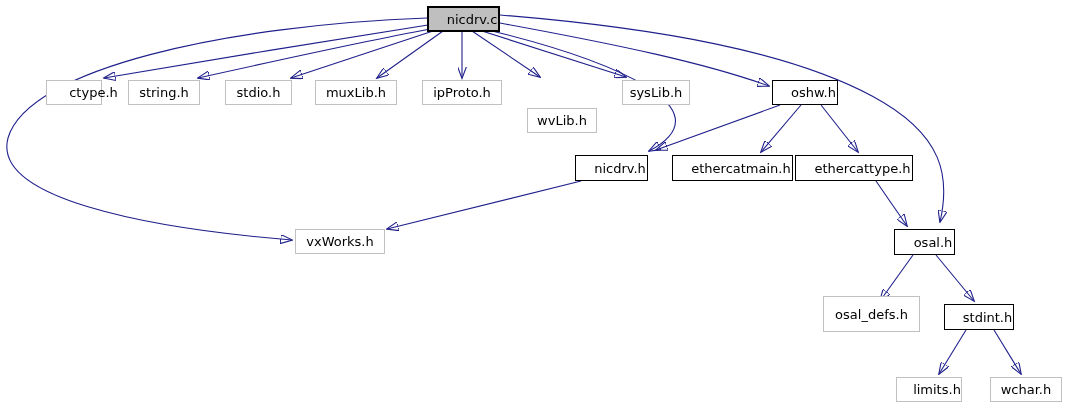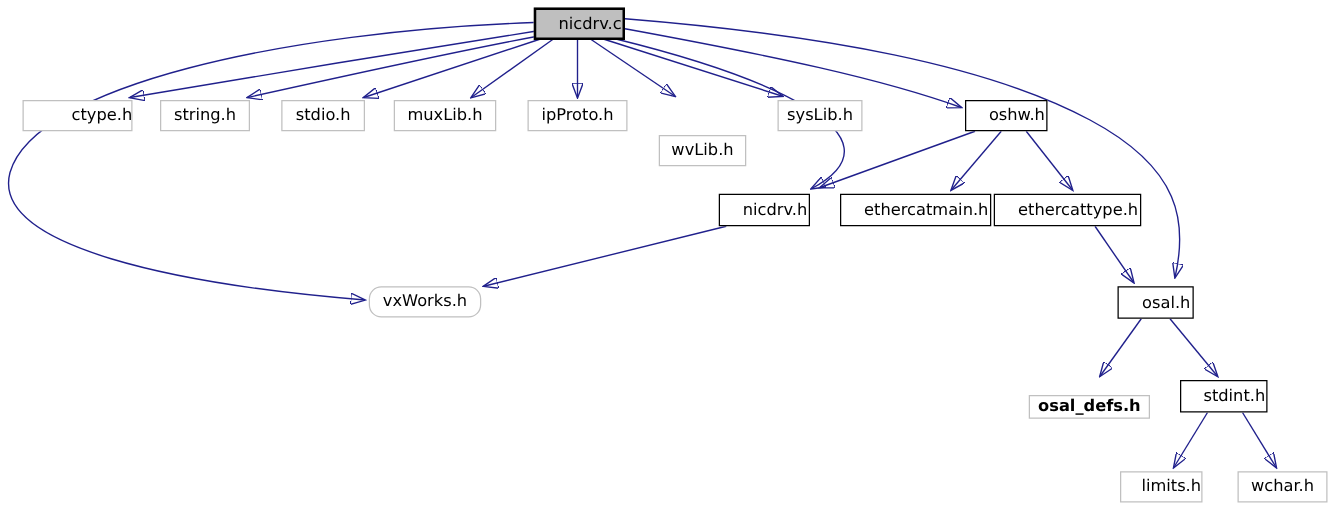--- a/index.html
+++ b/index.html
@@ -20,34 +20,34 @@
     border:1px solid #c0c0c0;
     color:#000000;
     font-size:13px;
     white-space:nowrap;
   }
   .node.doc  { border-color:#000000;padding-left:17px; }
   .node.main { background:#bfbfbf; border:2px solid #000000;padding-left:17px; }
 
   
   .n-nicdrv-c      { left:427px; top:6px;   width:73px;  height:26px; }
-  .n-ctype-h       { left:18px;  top:80px;  width:88px;  height:25px;padding-left:39px; }
+  .n-ctype-h       { left:46px;  top:80px;  width:56px;  height:25px;padding-left:39px; }
   .n-string-h      { left:128px; top:80px;  width:72px;  height:25px; }
   .n-stdio-h       { left:225px; top:80px;  width:67px;  height:25px; }
   .n-muxlib-h      { left:315px; top:80px;  width:82px;  height:25px; }
   .n-ipproto-h     { left:422px; top:80px;  width:80px;  height:25px; }
   .n-wvlib-h       { left:527px; top:80px;  width:70px;  height:25px;margin-top:28px; }
   .n-syslib-h      { left:622px; top:80px;  width:68px;  height:25px; }
   .n-oshw-h        { left:772px; top:80px;  width:66px;  height:25px; }
   .n-nicdrv-h      { left:575px; top:155px; width:73px;  height:26px; }
   .n-ethercatmain-h{ left:672px; top:155px; width:121px; height:26px; }
   .n-ethercattype-h{ left:795px; top:155px; width:118px; height:26px; }
-  .n-vxworks-h     { left:295px; top:229px; width:90px;  height:25px;border-radius:10px; }
+  .n-vxworks-h     { left:295px; top:229px; width:90px;  height:25px; }
   .n-osal-h        { left:894px; top:229px; width:61px;  height:26px; }
-  .n-osal-defs-h   { left:823px; top:316px; width:97px;  height:19px;font-weight:bold; }
+  .n-osal-defs-h   { left:823px; top:296px; width:97px;  height:36px; }
   .n-stdint-h      { left:944px; top:304px; width:70px;  height:26px; }
   .n-limits-h      { left:896px; top:377px; width:66px;  height:25px;padding-left:16px; }
   .n-wchar-h       { left:990px; top:377px; width:72px;  height:25px; }
 </style>
 </head>
 <body>
 
 <div id="canvas">
 
   <svg id="edges" viewBox="0 0 1069 411" xmlns="http://www.w3.org/2000/svg">

